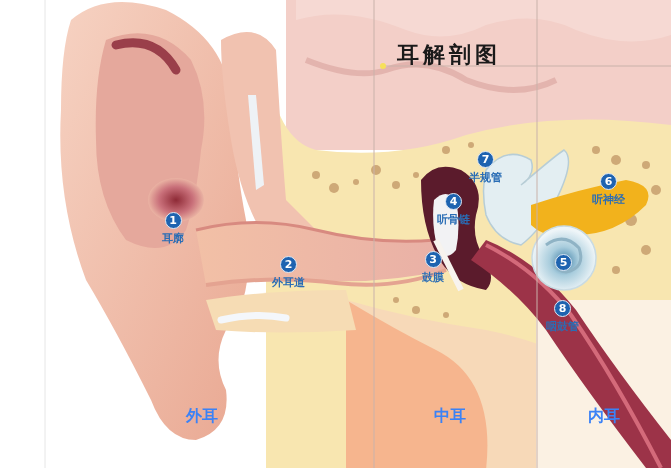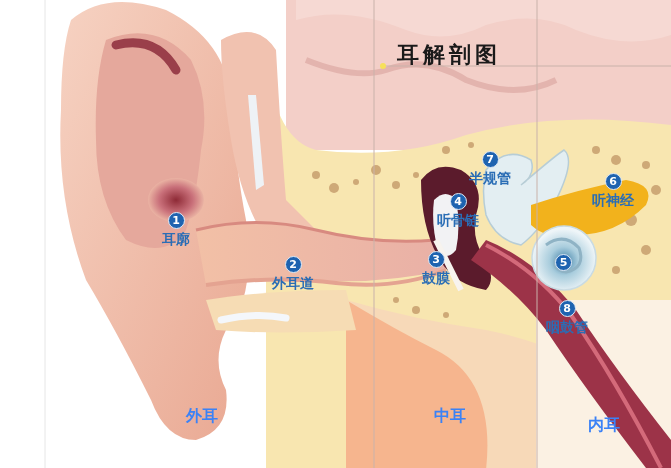--- a/index.html
+++ b/index.html
@@ -3,21 +3,21 @@
 <meta charset="utf-8">
 <style>
   html, body { margin:0; padding:0; background:#ffffff; }
   body { width:671px; height:468px; overflow:hidden; position:relative; font-family:"DejaVu Sans", sans-serif; }
   #stage { position:absolute; left:16px; top:0; width:671px; height:468px; overflow:hidden; }
   svg.art { position:absolute; left:0; top:0; }
   .title { position:absolute; left:381px; top:40px; font-size:22px; font-weight:bold; color:#1a1a1a; letter-spacing:4px; font-family:"DejaVu Sans", sans-serif; }
   .region { position:absolute; font-size:16px; font-weight:bold; color:#3b82f6; font-family:"DejaVu Sans", sans-serif; }
   .callout { position:absolute; display:flex; flex-direction:column; align-items:center; }
   .badge { width:15px; height:15px; border-radius:50%; background:#1e63b0; color:#fff; font-size:11px; font-weight:bold; line-height:15px; text-align:center; border:1px solid #dfe9f5; box-sizing:content-box; }
-  .clabel { font-size:14px; color:#2a6db5; font-weight:bold; margin-top:2px; white-space:nowrap; }
+  .clabel { font-size:11px; color:#2a6db5; font-weight:bold; margin-top:2px; white-space:nowrap; }
 </style>
 </head>
 <body>
 
 <div id="stage">
 
   <svg class="art" width="671" height="468" viewBox="0 0 671 468">
     <defs>
       <radialGradient id="concha" cx="0.5" cy="0.5" r="0.5">
         <stop offset="0" stop-color="#8e2a36"></stop>
@@ -111,21 +111,21 @@
 
     <line x1="29" y1="0" x2="29" y2="468" stroke="#e6e6e6" stroke-width="1"></line>
 
     <rect x="655" y="0" width="16" height="468" fill="#ffffff"></rect>
   </svg>
 
   <div class="title">耳解剖图</div>
 
   <div class="region" style="left:170px; top:406px;">外耳</div>
   <div class="region" style="left:418px; top:406px;">中耳</div>
-  <div class="region" style="left:572px; top:406px;margin-top:9px;">内耳</div>
+  <div class="region" style="left:572px; top:406px;">内耳</div>
 
   <div class="callout" style="left:146px; top:212px;">
     <div class="badge">1</div>
     <div class="clabel">耳廓</div>
   </div>
 
   <div class="callout" style="left:256px; top:256px;">
     <div class="badge">2</div>
     <div class="clabel">外耳道</div>
   </div>

